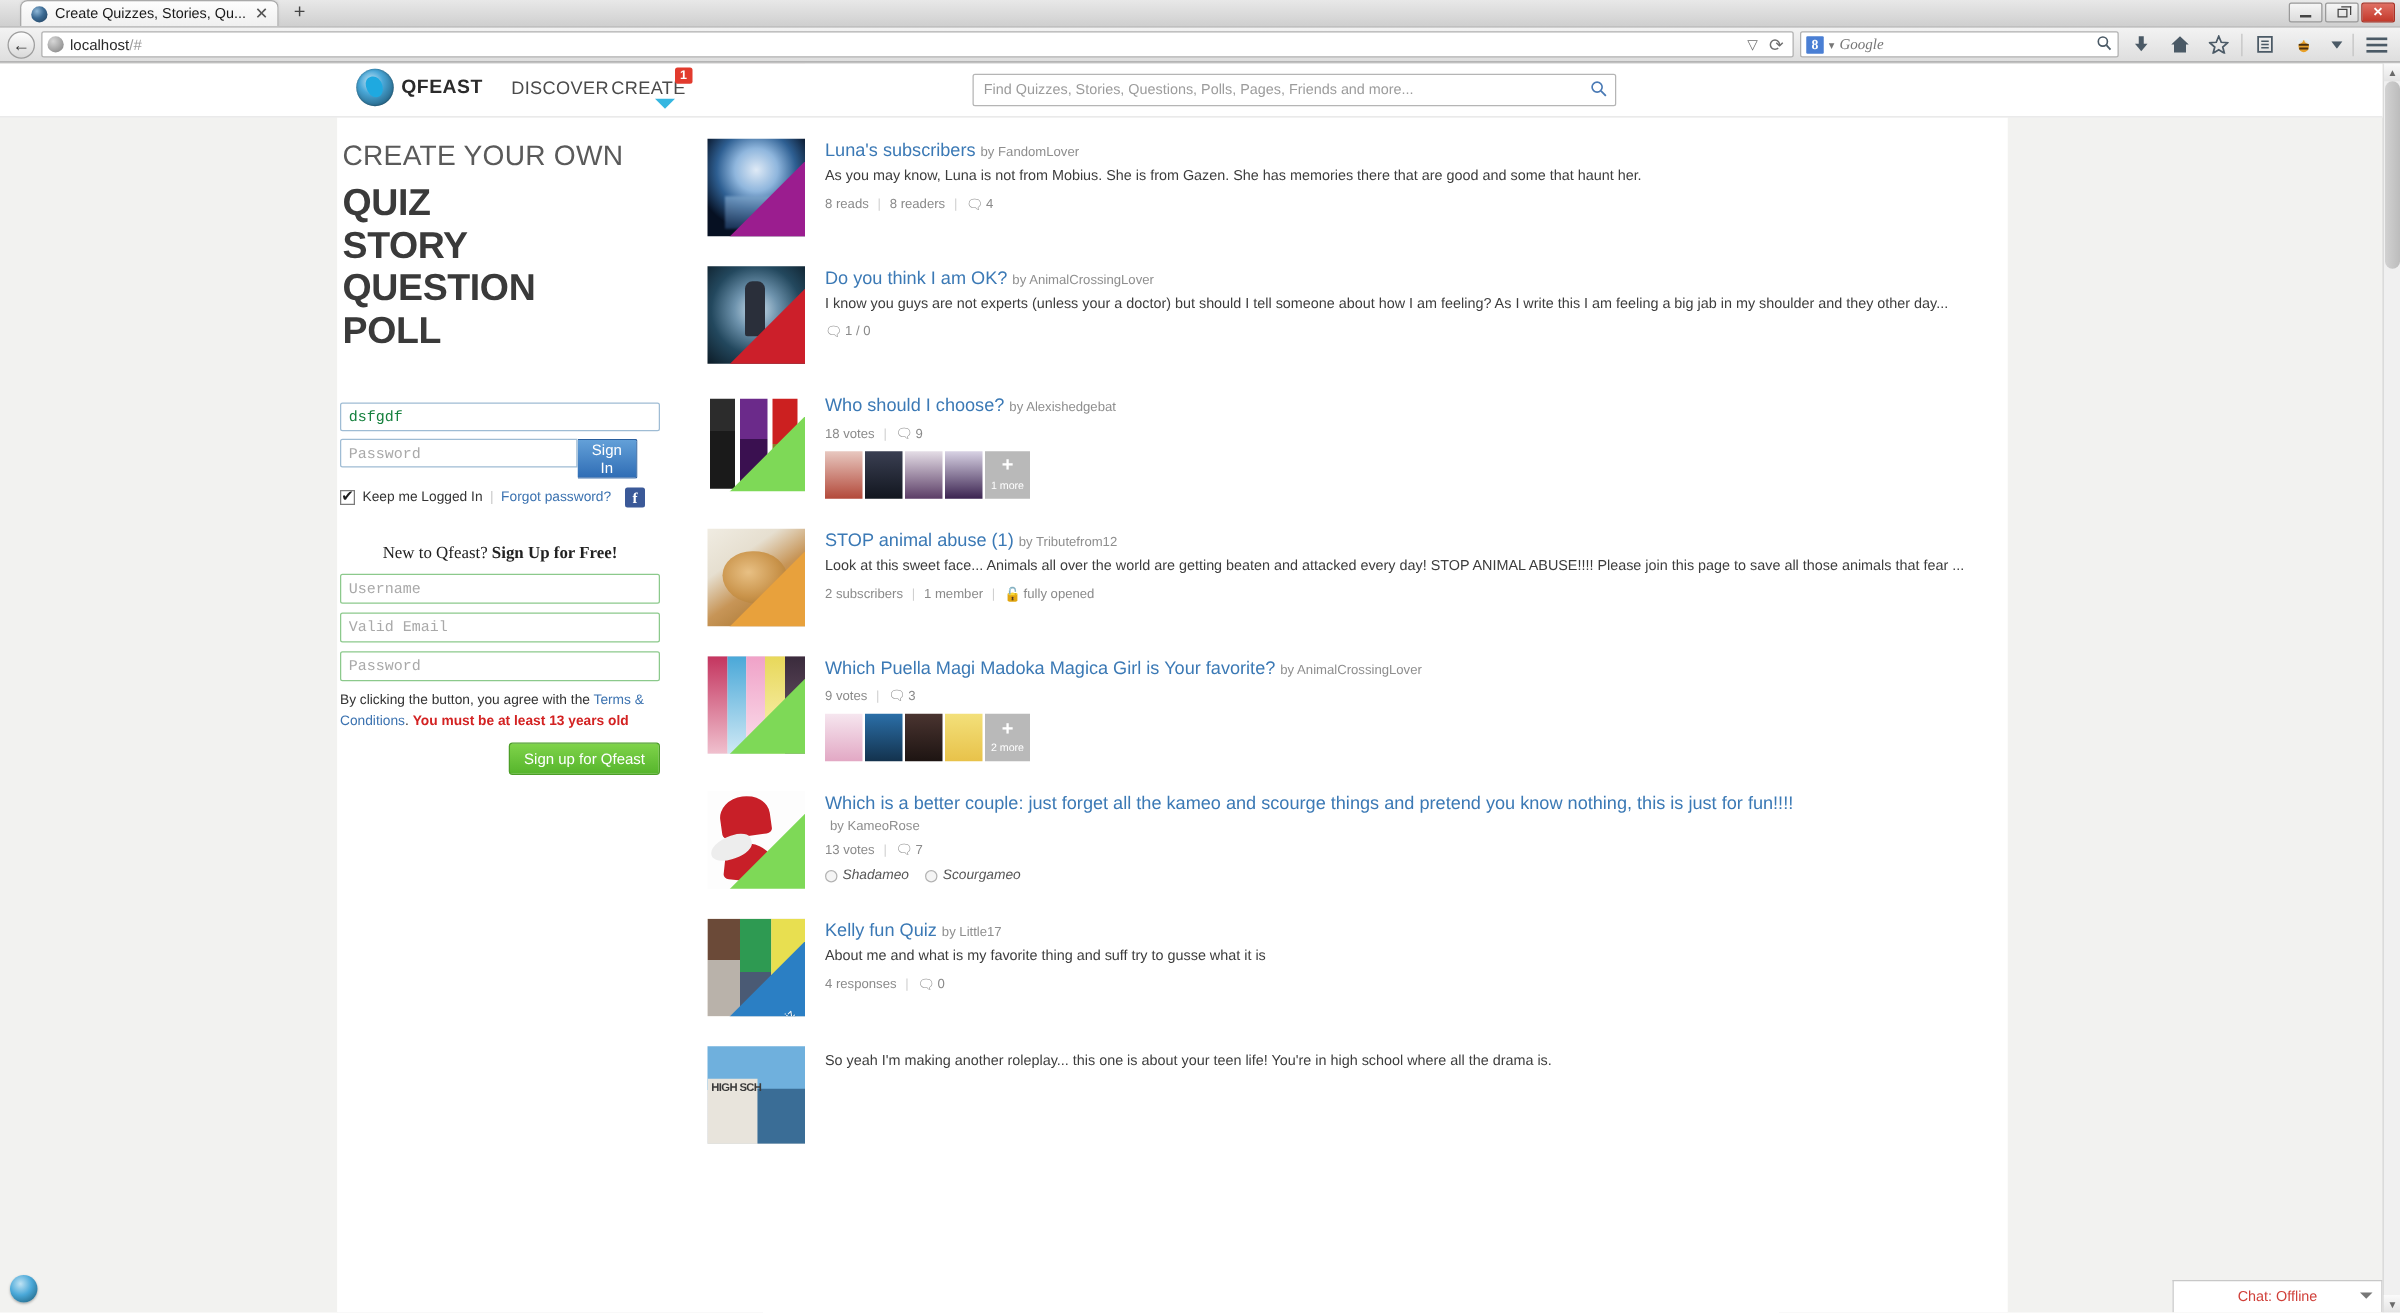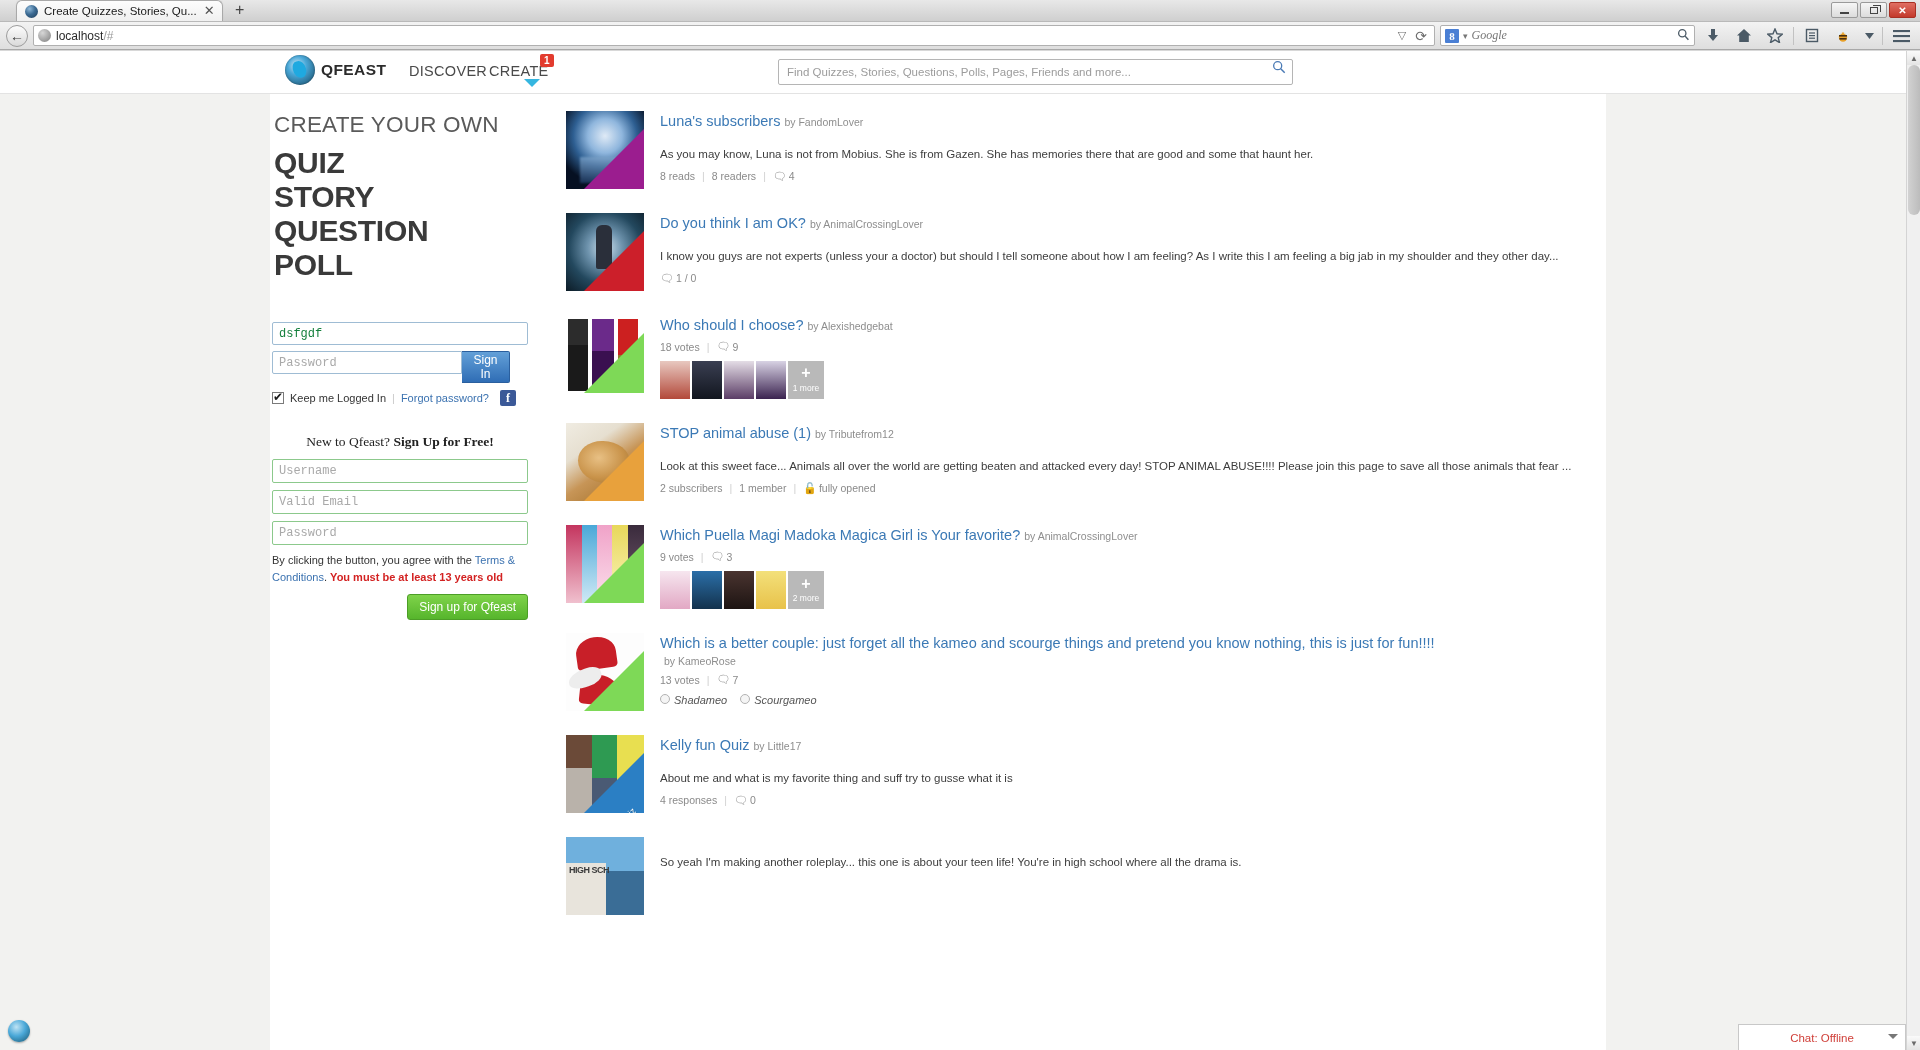--- a/index.html
+++ b/index.html
@@ -135,21 +135,21 @@
     padding:1px 4px; border-radius:2px; line-height:11px;
   }
   .create-caret {
     position:absolute; left:250px; top:28px;
     width:0;height:0; border-left:8px solid transparent; border-right:8px solid transparent;
     border-top:8px solid #35b6e0;
   }
   .hdr-search {
     position:absolute; left:504px; top:8px; width:515px; height:26px;
     border:1px solid #b5b5b5; border-radius:2px; background:#fff;
-    display:flex; padding:0 6px;
+    display:flex; align-items:center; padding:0 6px;
   }
   .hdr-search input {
     border:none; outline:none; flex:1; font-size:11.5px; color:#333;
     font-family:"Liberation Sans", sans-serif; background:transparent;
   }
   .hdr-search input::placeholder { color:#9c9c9c; }
   .hdr-search .mag { color:#4a7ab5; font-size:14px; }
 
   
   .leftcol { position:absolute; left:270px; top:43px; width:296px; background:#fff; height:956px; }
@@ -216,35 +216,35 @@
   }
   .ribbon span{
     position:absolute; right:2px; bottom:6px; width:60px;
     transform:rotate(-45deg); transform-origin:100% 100%;
     color:#fff; font-size:9px; text-align:center; line-height:1.05;
     text-shadow:0 1px 1px rgba(0,0,0,.35);
   }
   .item-body { flex:1; min-width:0; padding-top:1px; }
   .item-title { font-size:14.5px; color:#3b79b5; cursor:pointer; line-height:1.25; display:inline; }
   .item-by { font-size:10.5px; color:#8e8e8e; margin-left:4px; }
-  .item-desc { font-size:11.5px; color:#3d3d3d; line-height:1.6; margin-top:15px; }
+  .item-desc { font-size:11.5px; color:#3d3d3d; line-height:1.6; margin-top:2px; }
   .item-meta { font-size:10.5px; color:#8a8a8a; margin-top:6px; display:flex; align-items:center; gap:7px; }
   .meta-sep { color:#d0d0d0; }
   .bubble { display:inline-flex; align-items:center; gap:2px; }
   .bubble-ico { font-size:11px; color:#8a8a8a; }
   .opts { display:flex; gap:2px; margin-top:8px; }
   .opt { width:30px; height:38px; background:#c9c9c9; }
   .more-box {
     width:36px; height:38px; background:#b9b9b9; color:#fff;
     display:flex; flex-direction:column; align-items:center; justify-content:center;
     font-size:8.5px; line-height:1;
   }
   .more-box .plus { font-size:16px; font-weight:bold; line-height:.8; margin-bottom:4px; }
   .radios { display:flex; gap:13px; margin-top:8px; font-size:11px; color:#555; font-style:italic; }
-  .radio-item { display:flex; align-items:flex-start; gap:4px; }
+  .radio-item { display:flex; align-items:flex-end; gap:4px; }
   .radio-dot { width:10px; height:10px; border-radius:50%; border:1px solid #b3b3b3; background:#f5f5f5; }
   .lock-ico { font-size:11px; }
 
   
   .scrollbar { position:absolute; right:0; top:51px; width:14px; height:999px; background:#f0f0f0; border-left:1px solid #d4d4d4;}
   .sb-up, .sb-down { width:14px; height:14px; display:flex; align-items:center; justify-content:center; font-size:8px; color:#6a6a6a; background:linear-gradient(to bottom,#fafafa,#e4e4e4);}
   .sb-down { position:absolute; bottom:0; }
   .sb-thumb { position:absolute; top:14px; width:12px; left:1px; height:150px; background:linear-gradient(to right,#d2d2d2,#bcbcbc); border-radius:6px; }
 
   

